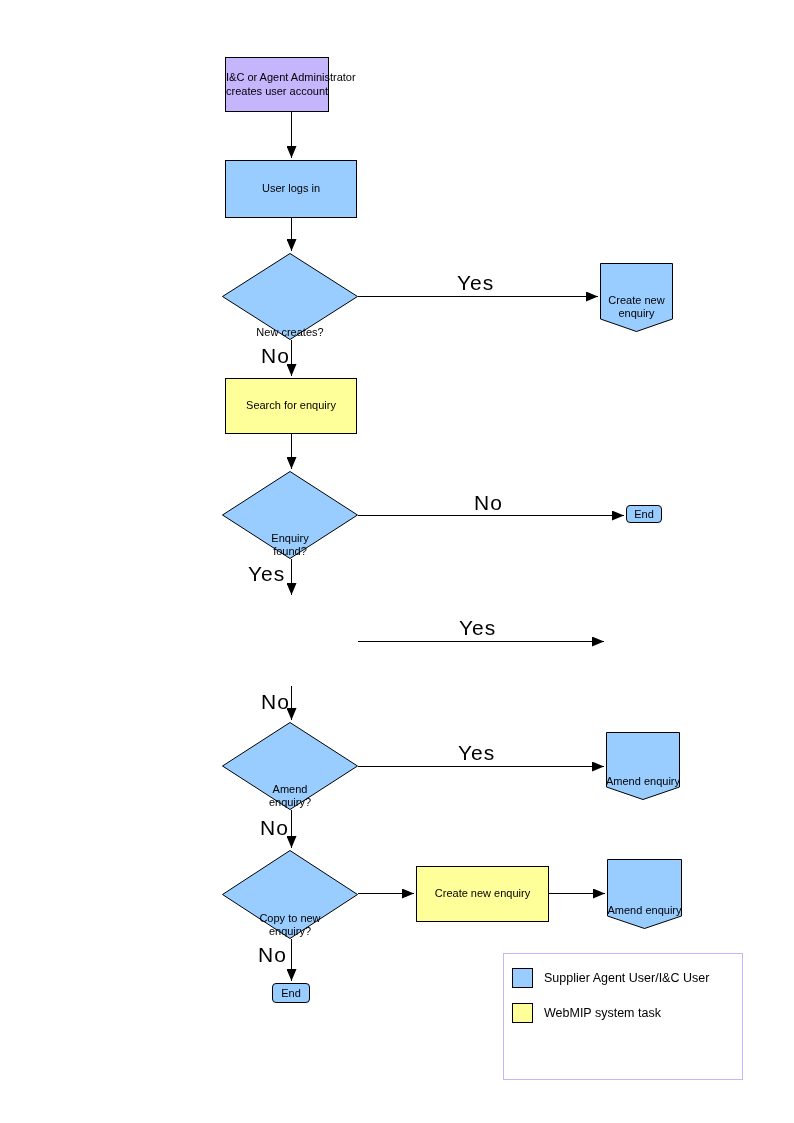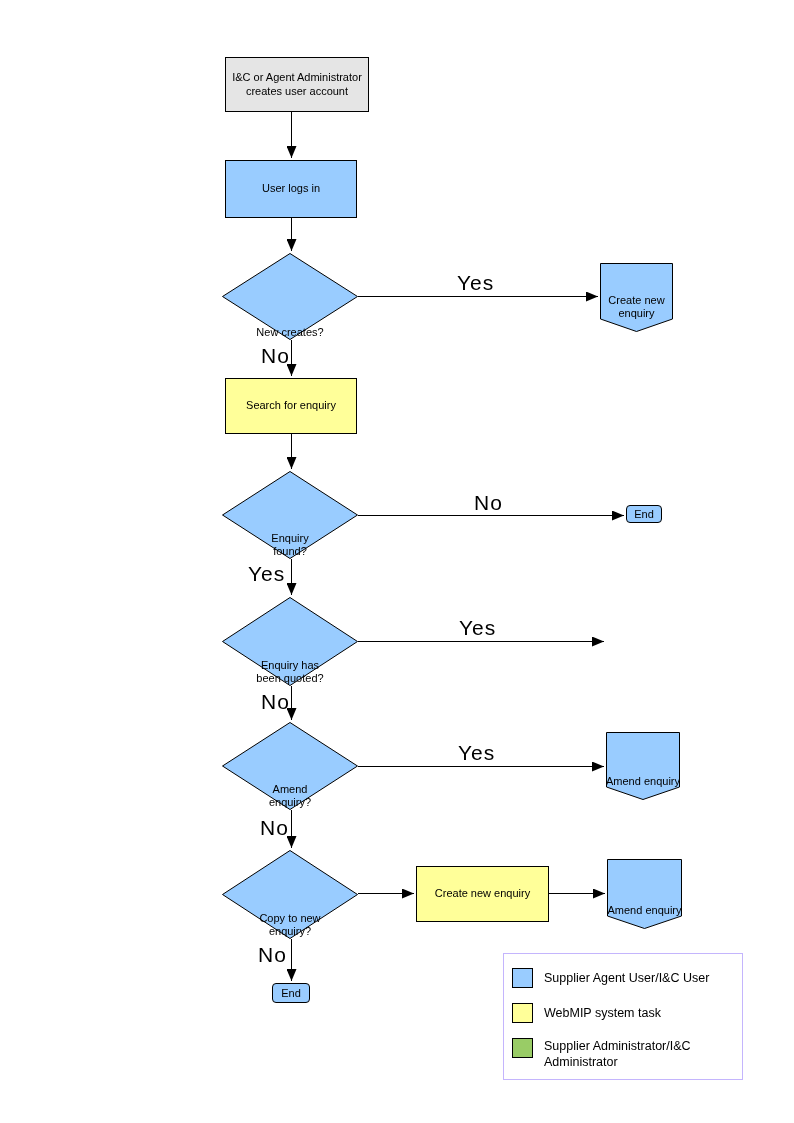--- a/index.html
+++ b/index.html
@@ -66,21 +66,21 @@
     <line x1="291.5" y1="559" x2="291.5" y2="595" stroke="#000" stroke-width="1" marker-end="url(#arw)"></line>
     <line x1="358" y1="641.5" x2="604" y2="641.5" stroke="#000" stroke-width="1" marker-end="url(#arw)"></line>
     <line x1="291.5" y1="686" x2="291.5" y2="720" stroke="#000" stroke-width="1" marker-end="url(#arw)"></line>
     <line x1="358" y1="766.5" x2="604" y2="766.5" stroke="#000" stroke-width="1" marker-end="url(#arw)"></line>
     <line x1="291.5" y1="810" x2="291.5" y2="848" stroke="#000" stroke-width="1" marker-end="url(#arw)"></line>
     <line x1="358" y1="893.5" x2="414" y2="893.5" stroke="#000" stroke-width="1" marker-end="url(#arw)"></line>
     <line x1="549" y1="893.5" x2="605" y2="893.5" stroke="#000" stroke-width="1" marker-end="url(#arw)"></line>
     <line x1="291.5" y1="939" x2="291.5" y2="981" stroke="#000" stroke-width="1" marker-end="url(#arw)"></line>
   </svg>
 
-  <div class="rect-node" style="left: 225px; top: 57px; width: 144px; height: 55px; background-color: #e5e5e5;">
+  <div class="rect-node" style="left: 225px; top: 57px; width: 104px; height: 55px; background-color: #c4b5fd;">
     <span>I&amp;C or Agent Administrator
 creates user account</span>
   </div>
 
   <div class="rect-node" style="left: 225px; top: 160px; width: 132px; height: 58px; background-color: rgb(153, 204, 255);">
     <span>User logs in</span>
   </div>
 
   <div class="node" style="left:222px;top:253px;width:136px;height:87px">
     <svg class="shape-svg" viewBox="0 0 136 87" preserveAspectRatio="none">
@@ -106,27 +106,20 @@
       <polygon points="68,0.5 135.5,44 68,87.5 0.5,44" stroke="#000" stroke-width="1" fill="#99CCFF"></polygon>
     </svg>
     <div class="node-label"><span>Enquiry
 found?</span></div>
   </div>
 
   <div class="end-node" style="left: 626px; top: 505px; width: 36px; height: 18px; background-color: rgb(153, 204, 255);">
     <span>End</span>
   </div>
 
-  <div class="node" style="left:222px;top:597px;width:136px;height:89px">
-    <svg class="shape-svg" viewBox="0 0 136 89" preserveAspectRatio="none">
-      <polygon points="68,0.5 135.5,44.5 68,88.5 0.5,44.5" stroke="#000" stroke-width="1" fill="#99CCFF"></polygon>
-    </svg>
-    <div class="node-label"><span>Enquiry has
-been quoted?</span></div>
-  </div>
 
 
   <div class="node" style="left:222px;top:722px;width:136px;height:88px">
     <svg class="shape-svg" viewBox="0 0 136 88" preserveAspectRatio="none">
       <polygon points="68,0.5 135.5,44 68,87.5 0.5,44" stroke="#000" stroke-width="1" fill="#99CCFF"></polygon>
     </svg>
     <div class="node-label"><span>Amend
 enquiry?</span></div>
   </div>
 
@@ -172,20 +165,15 @@
 
   <div class="legend">
     <div class="legend-row">
       <div class="legend-swatch" style="background-color: rgb(153, 204, 255);"></div>
       <div class="legend-label">Supplier Agent User/I&amp;C User</div>
     </div>
     <div class="legend-row">
       <div class="legend-swatch" style="background-color: rgb(255, 255, 153);"></div>
       <div class="legend-label">WebMIP system task</div>
     </div>
-    <div class="legend-row align-top">
-      <div class="legend-swatch" style="background-color: rgb(153, 204, 102);"></div>
-      <div class="legend-label">Supplier Administrator/I&amp;C
-Administrator</div>
-    </div>
   </div>
 
 </div>
 
 </body></html>

